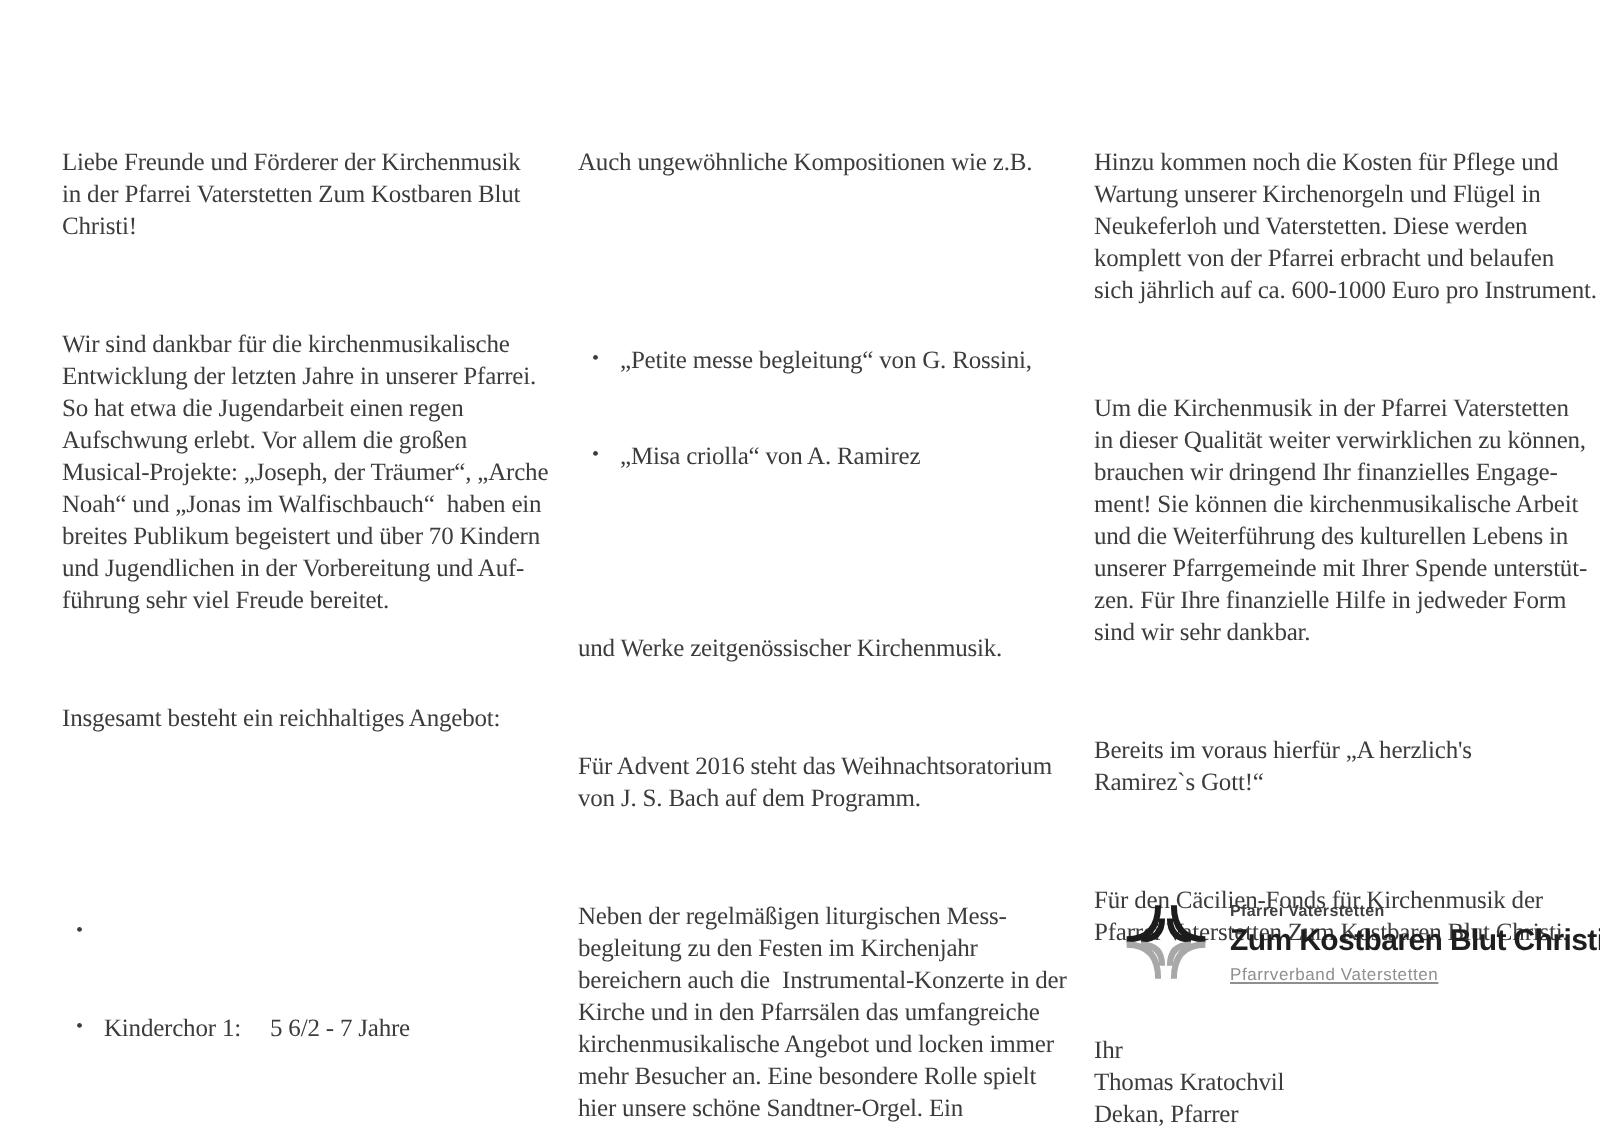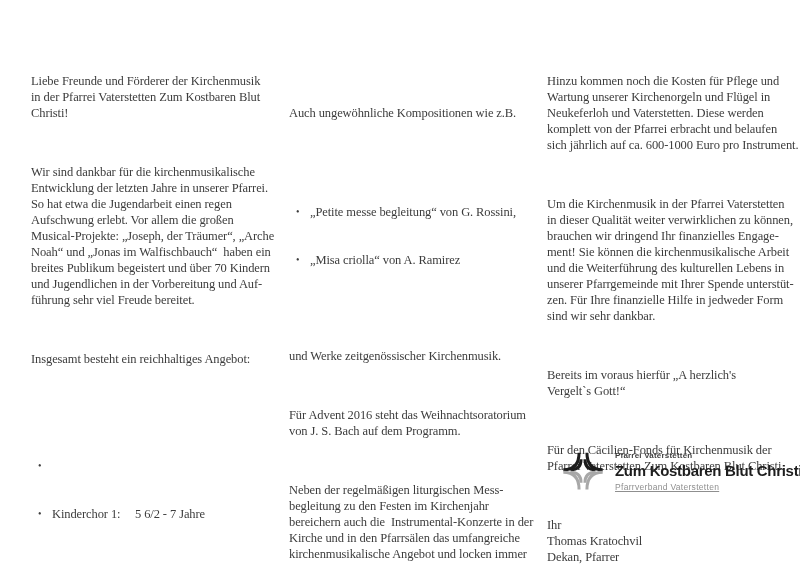--- a/index.html
+++ b/index.html
@@ -14,21 +14,21 @@
   .col {
     position:absolute; top:41px;
     font-size:12.5px; line-height:16px; letter-spacing:-0.1px;
     white-space:pre;
   }
   .col-1 { left:31px;  width:254px; }
   .col-2 { left:289px; width:254px; }
   .col-3 { left:547px; width:253px; }
 
   .para  { margin:0 0 11px 0; }
-  .para.tight { margin-bottom:3px;margin-top:32px; }
+  .para.tight { margin-bottom:3px; }
   .para.flush { margin-bottom:0; }
 
   .list { margin:0 0 11px 0; }
   .list.flush { margin-bottom:0; }
   .li { display:flex; align-items:flex-start; }
   .li .dot { flex:0 0 21px; padding-left:7px; font-size:10px; line-height:16px; }
   .li .lbl { display:inline-block; width:83px; }
   .li .val { display:inline-block; }
 
   .logo { position:absolute; left:562px; top:448px; display:flex; align-items:flex-start;
@@ -117,21 +117,21 @@
 sich jährlich auf ca. 600-1000 Euro pro Instrument.</p>
     <p class="para">Um die Kirchenmusik in der Pfarrei Vaterstetten
 in dieser Qualität weiter verwirklichen zu können,
 brauchen wir dringend Ihr finanzielles Engage-
 ment! Sie können die kirchenmusikalische Arbeit
 und die Weiterführung des kulturellen Lebens in
 unserer Pfarrgemeinde mit Ihrer Spende unterstüt-
 zen. Für Ihre finanzielle Hilfe in jedweder Form
 sind wir sehr dankbar.</p>
     <p class="para">Bereits im voraus hierfür „A herzlich's
-Vergelt`s Gott!“</p>
+Ramirez`s Gott!“</p>
     <p class="para">Für den Cäcilien-Fonds für Kirchenmusik der
 Pfarrei Vaterstetten Zum Kostbaren Blut Christi.</p>
     <p class="para flush">Ihr
 Thomas Kratochvil
 Dekan, Pfarrer</p>
   </div>
 
   <div class="logo">
     <svg class="logo-mark" viewBox="0 0 64 64" aria-hidden="true">
       <g fill="none" stroke-width="4.6" stroke="#1c1c1c">

